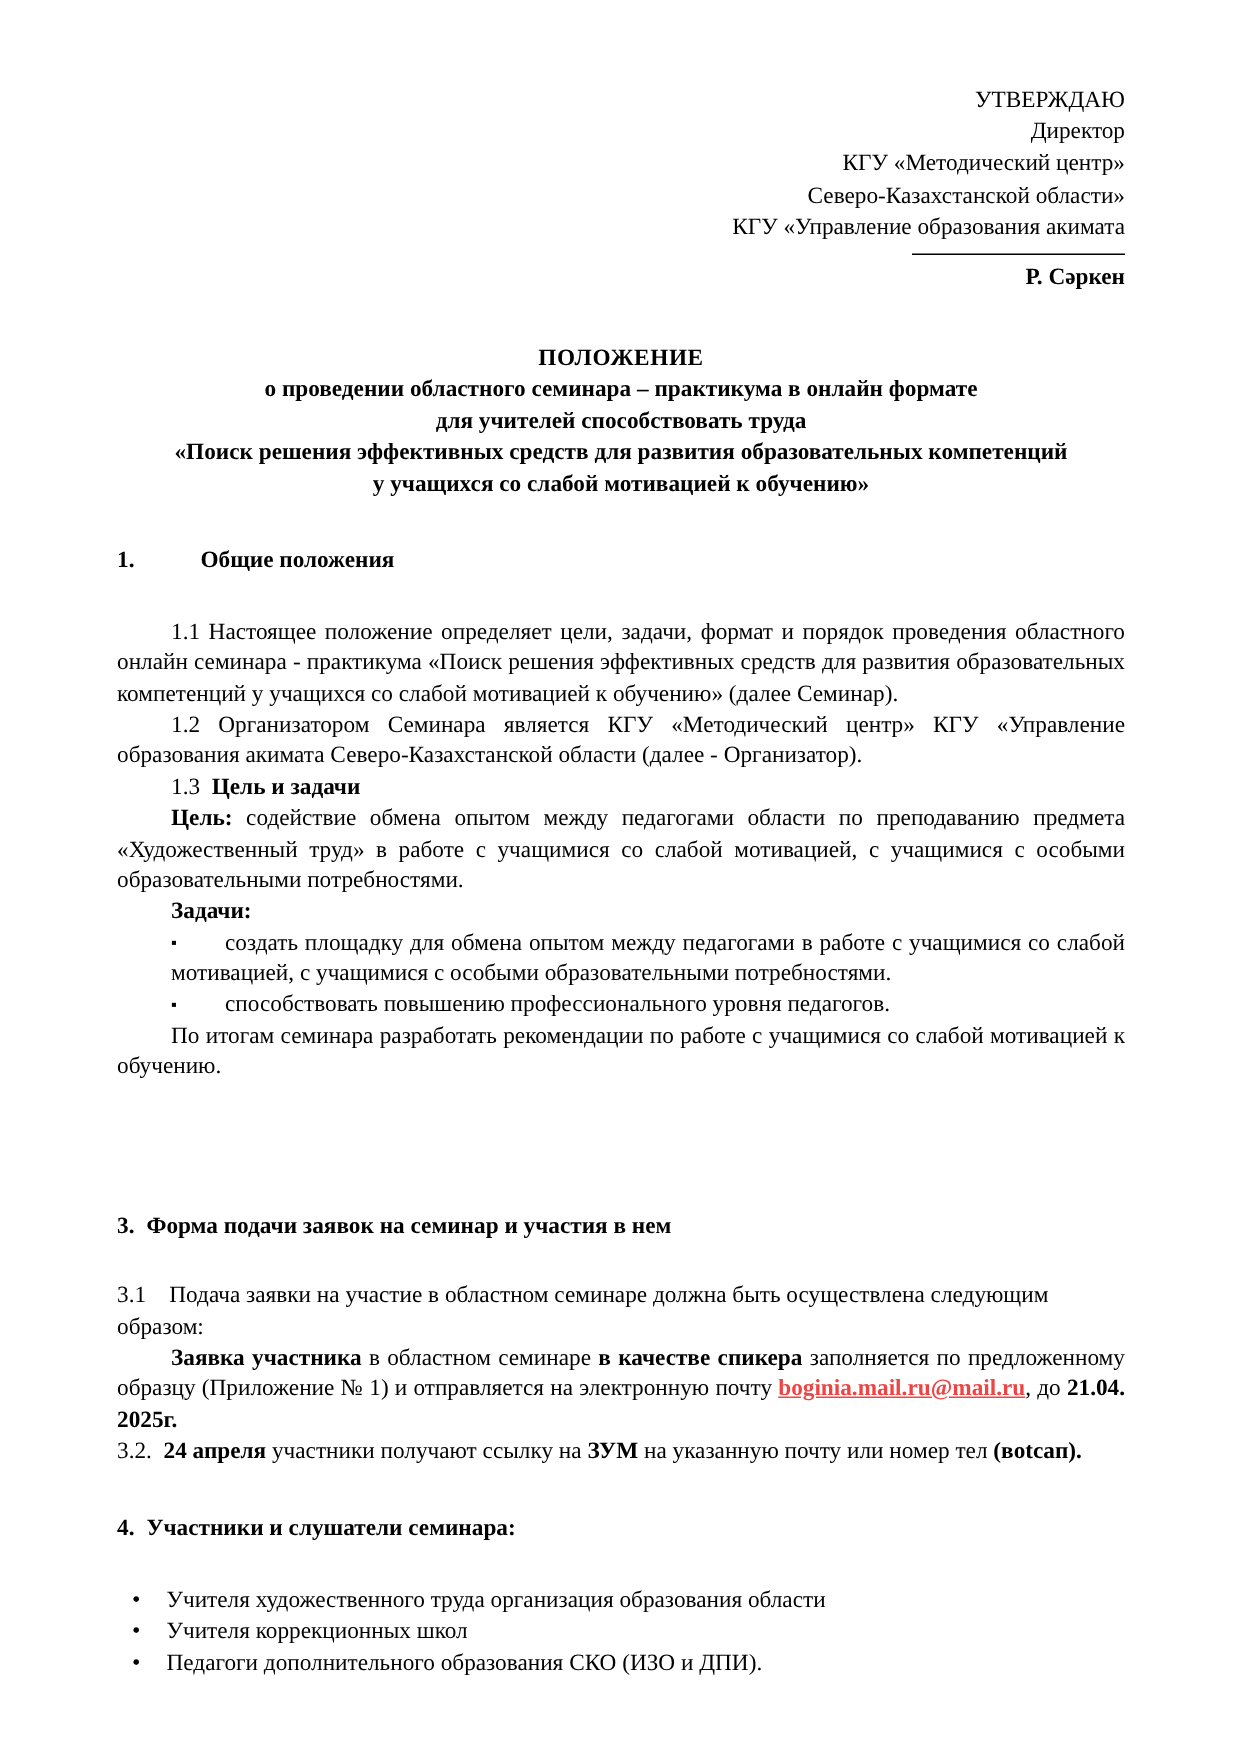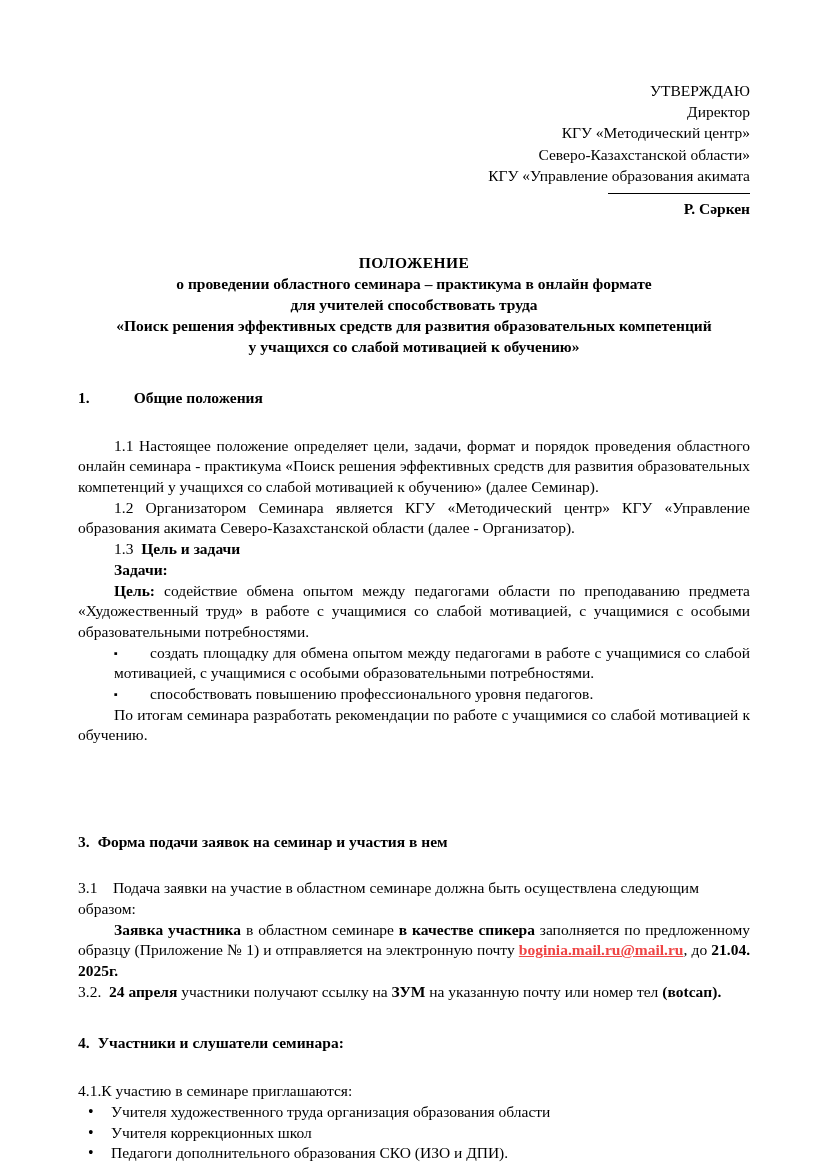--- a/index.html
+++ b/index.html
@@ -12,21 +12,21 @@
     height: 1170px;
     font-family: "Liberation Serif", "DejaVu Serif", serif;
     color: #000000;
     -webkit-font-smoothing: antialiased;
   }
   .page {
     position: relative;
     width: 827px;
     height: 1170px;
     box-sizing: border-box;
-    padding: 80px 77px 40px 78px;
+    padding: 56px 77px 40px 78px;
   }
   .approval {
     text-align: right;
     font-size: 15.5px;
     line-height: 1.37;
   }
   .approval div { white-space: nowrap; }
   .sig-rule-wrap {
     display: flex;
     justify-content: flex-end;
@@ -137,23 +137,23 @@
 
   <div class="sp-before-s1"></div>
   <h2 class="section"><span>1.</span><span class="sec1-gap"></span><span>Общие положения</span></h2>
   <div class="sp-after-s1"></div>
 
   <p class="body ind">1.1 Настоящее положение определяет цели, задачи, формат и порядок проведения областного онлайн семинара - практикума «Поиск решения эффективных средств для развития образовательных компетенций у учащихся со слабой мотивацией к обучению» (далее Семинар).</p>
   <p class="body ind">1.2 Организатором Семинара является КГУ «Методический центр» КГУ «Управление образования акимата Северо-Казахстанской области (далее - Организатор).</p>
 
   <p class="body ind"><span>1.3</span>&nbsp; <b>Цель и задачи</b></p>
 
+  <p class="body ind"><b>Цель:</b><span> содействие обмена опытом между педагогами области по преподаванию предмета «Художественный труд» в работе с учащимися со слабой мотивацией, с учащимися с особыми образовательными потребностями.</span></p>
+
   <p class="body ind"><b>Задачи:</b></p>
-
-  <p class="body ind"><b>Цель:</b><span> содействие обмена опытом между педагогами области по преподаванию предмета «Художественный труд» в работе с учащимися со слабой мотивацией, с учащимися с особыми образовательными потребностями.</span></p>
 
   <p class="bullet-sq">
       <span class="mk">▪</span>
       <span class="tx">создать площадку для обмена опытом между педагогами в работе с учащимися со слабой мотивацией, с учащимися с особыми образовательными потребностями.</span>
     </p>
 
   <p class="bullet-sq">
       <span class="mk">▪</span>
       <span class="tx">способствовать повышению профессионального уровня педагогов.</span>
     </p>
@@ -171,19 +171,18 @@
   <p class="body left"><span>3.1</span>&nbsp;&nbsp;&nbsp; <span>Подача заявки на участие в областном семинаре должна быть осуществлена следующим образом:</span></p>
 
   <p class="body ind"><b>Заявка участника</b><span> в областном семинаре </span><b>в качестве спикера</b><span> заполняется по предложенному образцу (Приложение № 1) и отправляется на электронную почту </span><a class="maillink" href="#">boginia.mail.ru@mail.ru</a><span>, до </span><b>21.04. 2025г.</b></p>
 
   <p class="body left"><span>3.2.</span>&nbsp; <b>24 апреля</b><span> участники получают ссылку на </span><b>ЗУМ</b><span> на указанную почту или номер тел </span><b>(вotcaп).</b></p>
 
   <div class="sp-before-s4"></div>
   <h2 class="section"><span>4.</span><span class="sec-gap"></span><span>Участники и слушатели семинара:</span></h2>
   <div class="sp-after-s4"></div>
 
-  <p class="body left">4.1.К участию в семинаре приглашаются:</p>
 
   <p class="bullet-rd"><span class="mk">•</span><span>Учителя художественного труда организация образования области</span></p>
   <p class="bullet-rd"><span class="mk">•</span><span>Учителя коррекционных школ</span></p>
   <p class="bullet-rd"><span class="mk">•</span><span>Педагоги дополнительного образования СКО (ИЗО и ДПИ).</span></p>
 
 </div>
 
 </body></html>

